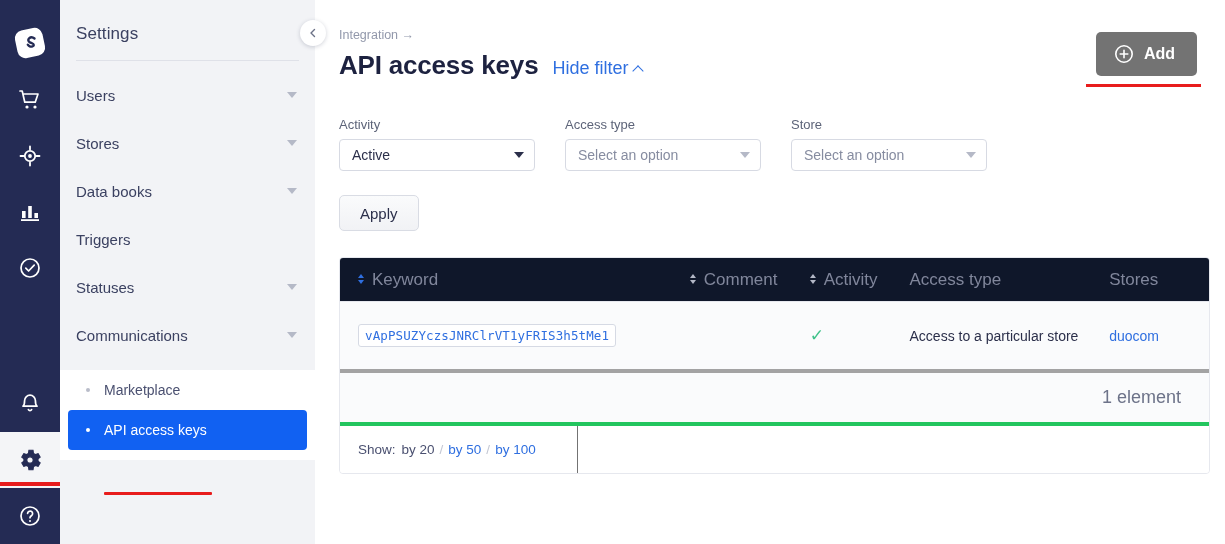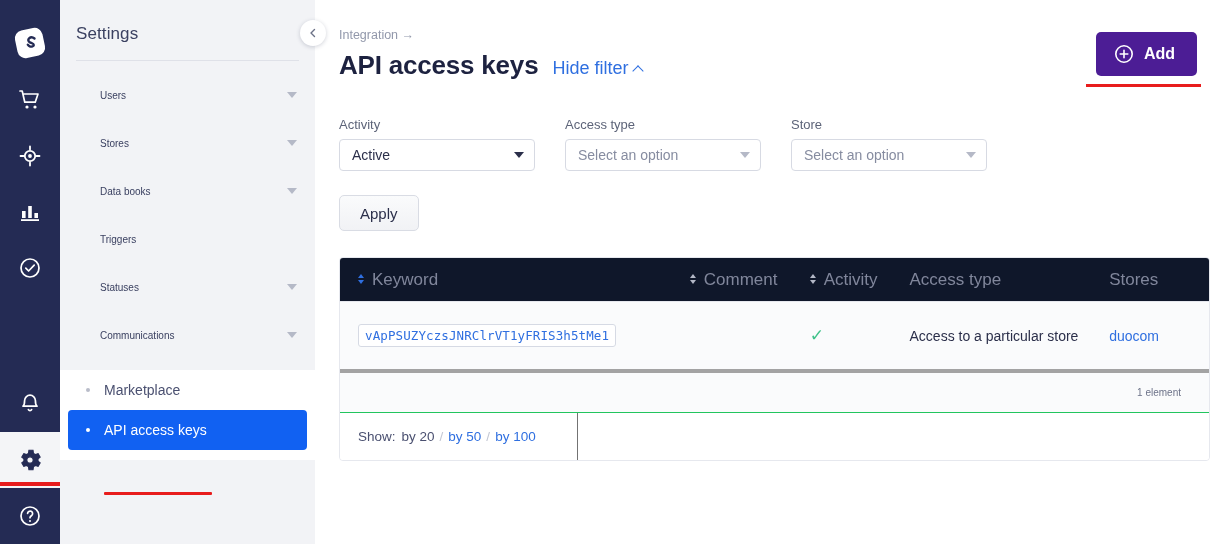--- a/index.html
+++ b/index.html
@@ -88,24 +88,23 @@
     background: #dfe1e8;
     margin: 0 16px 10px 16px;
   }
   .nav-group {
     display: flex;
     align-items: center;
     justify-content: space-between;
     padding: 0 18px 0 16px;
     height: 48px;
     cursor: pointer;
-    font-size: 10px;
+    font-size: 15px;
     color: #3b4161;
     position: relative;
-    margin-left: 24px;
   }
   .nav-group .caret {
     width: 0; height: 0;
     border-left: 5px solid transparent;
     border-right: 5px solid transparent;
     border-top: 6px solid #b5b9c7;
   }
   .nav-group .caret.up {
     border-top: none;
     border-bottom: 6px solid #b5b9c7;
@@ -208,21 +207,21 @@
     border-top: 1.6px solid #2f6fe0;
     transform: rotate(45deg);
     position: relative;
     top: 2px;
   }
 
   .add-btn {
     position: absolute;
     right: 28px;
     top: 32px;
-    background: #4c1d95;
+    background: #737373;
     color: #fff;
     border: none;
     border-radius: 5px;
     height: 44px;
     padding: 0 22px 0 18px;
     font-size: 16px;
     font-weight: bold;
     display: inline-flex;
     align-items: center;
     gap: 10px;
@@ -350,24 +349,24 @@
   }
   .check {
     color: #3fc28a;
     font-size: 17px;
     line-height: 1;
   }
   .store-link { color: #2f6fe0; cursor: pointer; }
 
   .tfoot-count {
     background: #fafbfc;
-    border-bottom: 1px solid #22c55e;
+    border-bottom: 4px solid #22c55e;
     text-align: right;
     padding: 14px 28px 14px 0;
-    font-size: 10px;
+    font-size: 18px;
     color: #6d7389;
   }
   .show-row {
     display: flex;
     background: #fff;
   }
   .show-cell {
     width: 238px;
     padding: 16px 0 16px 18px;
     font-size: 13.5px;

